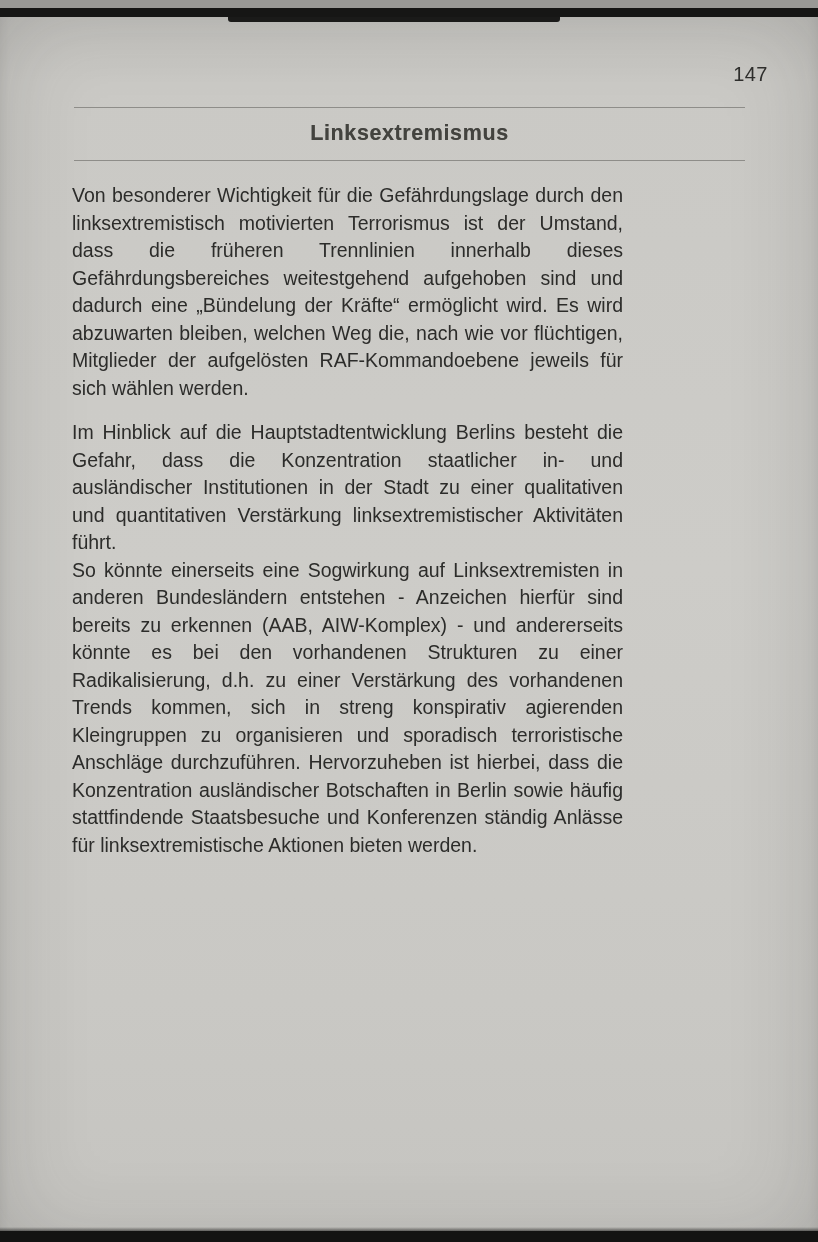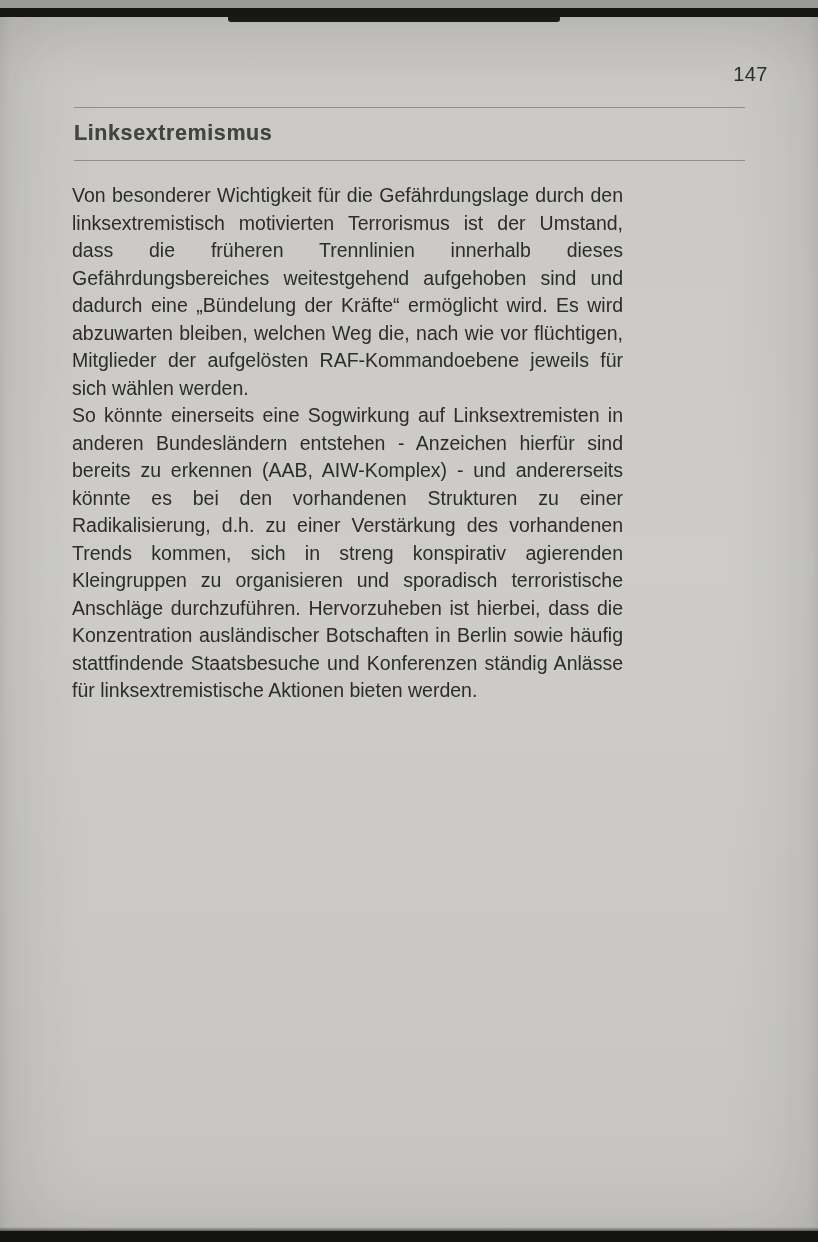--- a/index.html
+++ b/index.html
@@ -65,21 +65,21 @@
     width: 671px;
   }
   .rule {
     border: none;
     border-top: 1px solid #8e8d89;
     margin: 0;
     height: 0;
   }
   .section-heading {
     margin: 13px 0 14px 0;
-    text-align: left;
+    text-align: center;
     font-size: 21.5px;
     font-weight: 700;
     letter-spacing: 0.6px;
     color: #43433f;
     text-shadow: 0 0 0.6px rgba(67,67,63,0.6);
   }
 
   .body-text {
     position: absolute;
     top: 174px;
@@ -107,18 +107,19 @@
   <div class="page-number">147</div>
 
   <div class="heading-block">
     <hr class="rule">
     <div class="section-heading">Linksextremismus</div>
     <hr class="rule">
   </div>
 
   <div class="body-text">
     <p>Von besonderer Wichtigkeit für die Gefährdungslage durch den linksextremistisch motivierten Terrorismus ist der Umstand, dass die früheren Trennlinien innerhalb dieses Gefährdungsbereiches weitestgehend aufgehoben sind und dadurch eine „Bündelung der Kräfte“ ermöglicht wird. Es wird abzuwarten bleiben, welchen Weg die, nach wie vor flüchtigen, Mitglieder der aufgelösten RAF-Kommandoebene jeweils für sich wählen werden.</p>
+    <p class="spaced">Im Hinblick auf die Hauptstadtentwicklung Berlins besteht die Gefahr, dass die Konzentration staatlicher in- und ausländischer Institutionen in der Stadt zu einer qualitativen und quantitativen Verstärkung linksextremistischer Aktivitäten führt.</p>
     <p>So könnte einerseits eine Sogwirkung auf Linksextremisten in anderen Bundesländern entstehen - Anzeichen hierfür sind bereits zu erkennen (AAB, AIW-Komplex) - und andererseits könnte es bei den vorhandenen Strukturen zu einer Radikalisierung, d.h. zu einer Verstärkung des vorhandenen Trends kommen, sich in streng konspirativ agierenden Kleingruppen zu organisieren und sporadisch terroristische Anschläge durchzuführen. Hervorzuheben ist hierbei, dass die Konzentration ausländischer Botschaften in Berlin sowie häufig stattfindende Staatsbesuche und Konferenzen ständig Anlässe für linksextremistische Aktionen bieten werden.</p>
   </div>
 
   <div class="scan-bar-bottom"></div>
 
 </div>
 
 </body></html>

